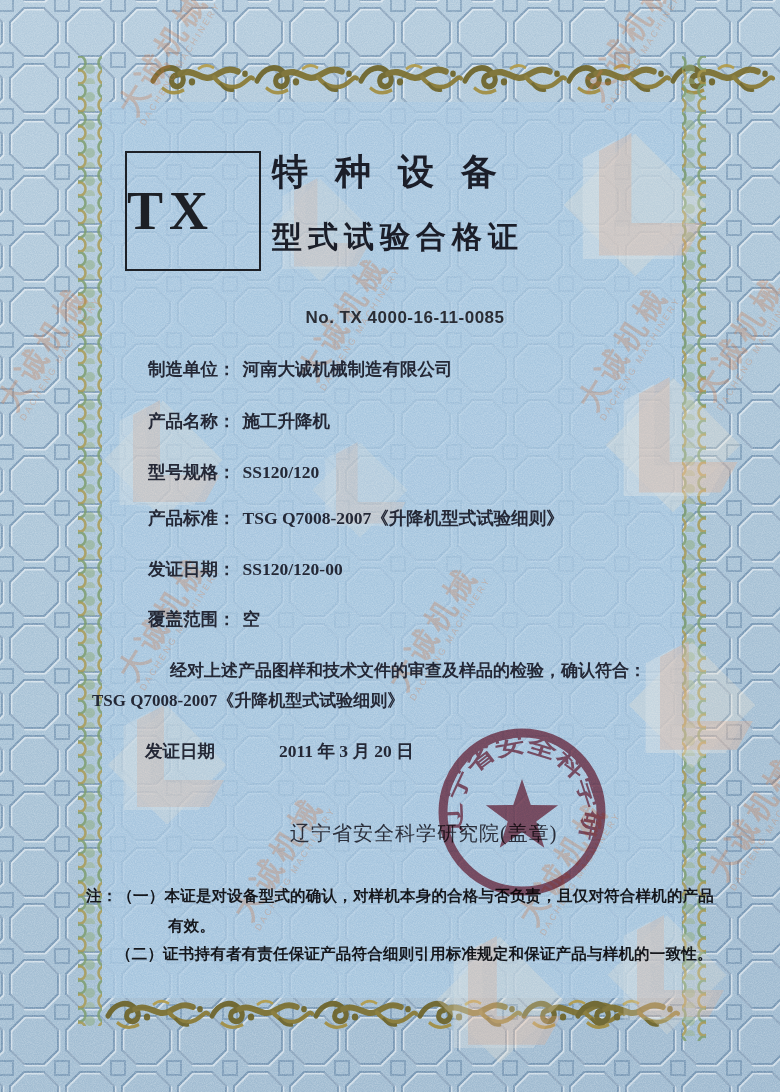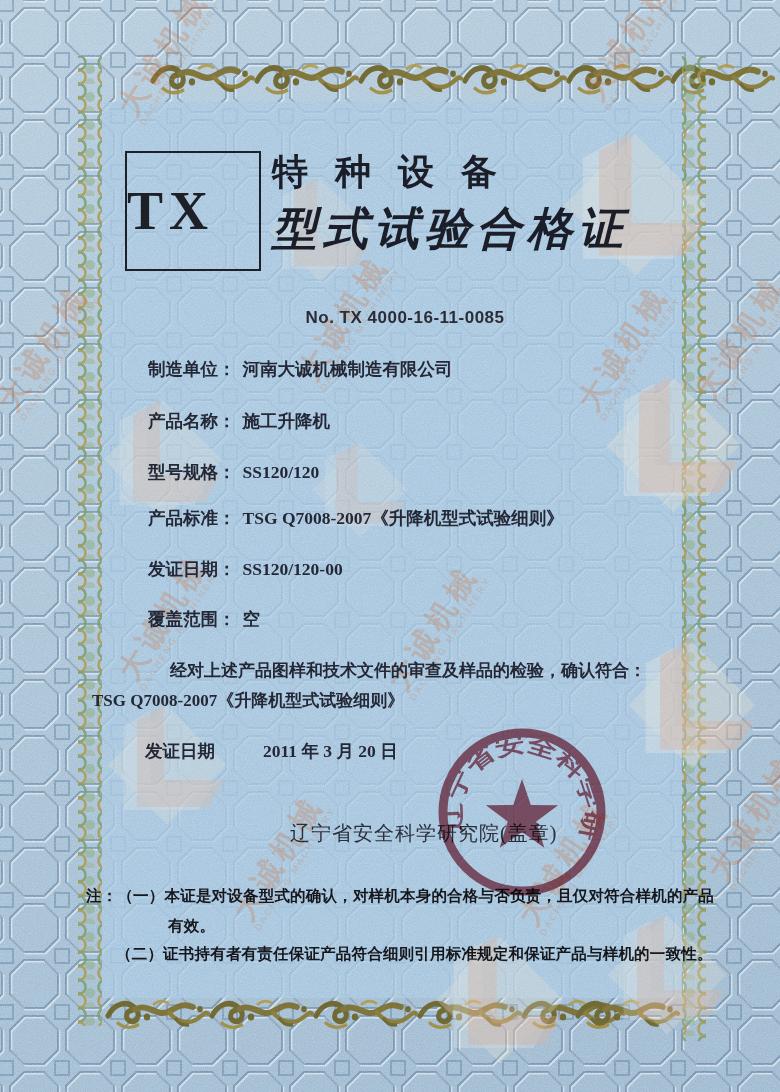--- a/index.html
+++ b/index.html
@@ -21,31 +21,31 @@
   .wm-logo{position:absolute;z-index:1;opacity:.5;pointer-events:none;}
   
   .content{position:absolute;left:0;top:0;width:780px;height:1092px;z-index:2;color:#232733;}
   .tx-box{
     position:absolute;left:125px;top:151px;width:132px;height:116px;
     border:2.5px solid #1d2026;display:flex;align-items:center;justify-content:flex-start;
     font-size:54px;font-weight:bold;letter-spacing:6px;color:#1d2026;
   }
   .title-area{position:absolute;left:272px;top:148px;width:386px;text-align:left;color:#1b1e29;}
   .title1{font-size:36px;font-weight:bold;letter-spacing:9px;white-space:nowrap;}
-  .title2{font-size:45px;font-weight:bold;letter-spacing:6px;margin-top:2px;white-space:nowrap;font-style:italic;}
+  .title2{font-size:30px;font-weight:bold;letter-spacing:6px;margin-top:20px;white-space:nowrap;}
   .cert-no{
     position:absolute;left:0;top:308px;width:780px;text-align:center;
     font-family:Liberation Sans, sans-serif;
     font-size:17px;font-weight:bold;letter-spacing:.5px;color:#2a2d35;padding-left:15px;
   }
   .field{position:absolute;left:148px;font-size:17.5px;font-weight:bold;white-space:nowrap;color:#242836;}
   .field .fvalue{margin-left:7px;}
   .para{position:absolute;font-size:17px;font-weight:bold;white-space:nowrap;color:#242836;}
   .date-row{position:absolute;left:145px;top:739px;font-size:17.5px;font-weight:bold;color:#242836;}
-  .date-row .dval{margin-left:48px;}
+  .date-row .dval{margin-left:64px;}
   .issuer{position:absolute;left:290px;top:820px;font-size:20px;font-weight:400;color:#2a2e3a;letter-spacing:1px;}
   .note{position:absolute;font-family:"Liberation Sans","DejaVu Sans",sans-serif;
     font-size:15.5px;font-weight:bold;color:#15171c;white-space:nowrap;letter-spacing:.2px;text-align:right;}
   .seal-svg{position:absolute;left:432px;top:722px;z-index:3;mix-blend-mode:multiply;opacity:.92;}
 </style>
 </head>
 <body>
 
 <div class="page">
 

